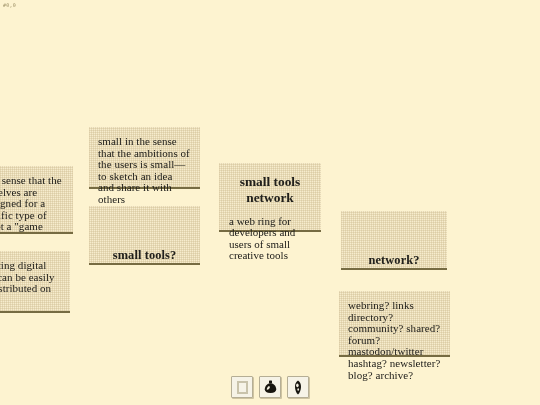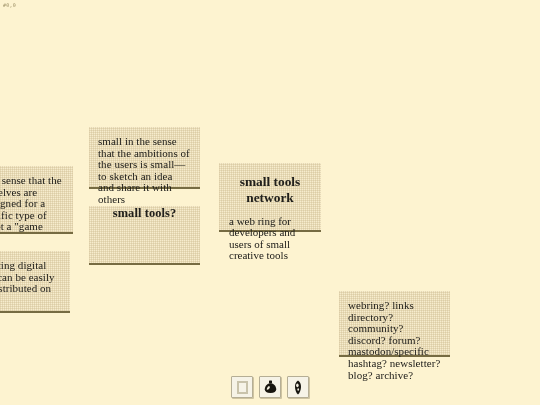--- a/index.html
+++ b/index.html
@@ -77,21 +77,21 @@
   }
 
   .title-sub {
     font-size: 11px;
     line-height: 11.4px;
   }
 
   
   .card.label-card {
     display: flex;
-    align-items: flex-start;
+    align-items: flex-end;
     justify-content: center;
   }
 
   
   #card-small-sense   { left: 89px;   top: 127px; width: 111px; height: 62px; }
   #card-small-tools   { left: 89px;   top: 206px; width: 111px; height: 59px; }
   #card-tool-list     { left: 89px;   top: 289px; width: 111px; height: 68px; }
 
   #card-title         { left: 219px;  top: 163px; width: 102px; height: 69px; }
 
@@ -159,24 +159,27 @@
   </div>
 
 
   <div class="card title-card" id="card-title">
     <div class="card-inner">
       <div class="title-heading">small tools network</div>
       <div class="title-sub">a web ring for developers and users of small creative tools</div>
     </div>
   </div>
 
+  <div class="card label-card" id="card-network">
+    <div class="card-heading">network?</div>
+  </div>
 
   <div class="card" id="card-network-ideas">
     <div class="card-inner">
-      <div class="card-body">webring? links directory? community? discord? forum? mastodon/specific hashtag? newsletter? blog? archive?</div>
+      <div class="card-body">webring? links directory? community? shared? forum? mastodon/twitter hashtag? newsletter? blog? archive?</div>
     </div>
   </div>
 
   <div id="toolbar">
 
     <button class="tool-button">
       <span>
         <svg width="11" height="13" viewBox="0 0 11 13" aria-hidden="true">
           <rect x="1" y="1" width="9" height="11" fill="none" stroke="#c9c3ab" stroke-width="2"></rect>
         </svg>

